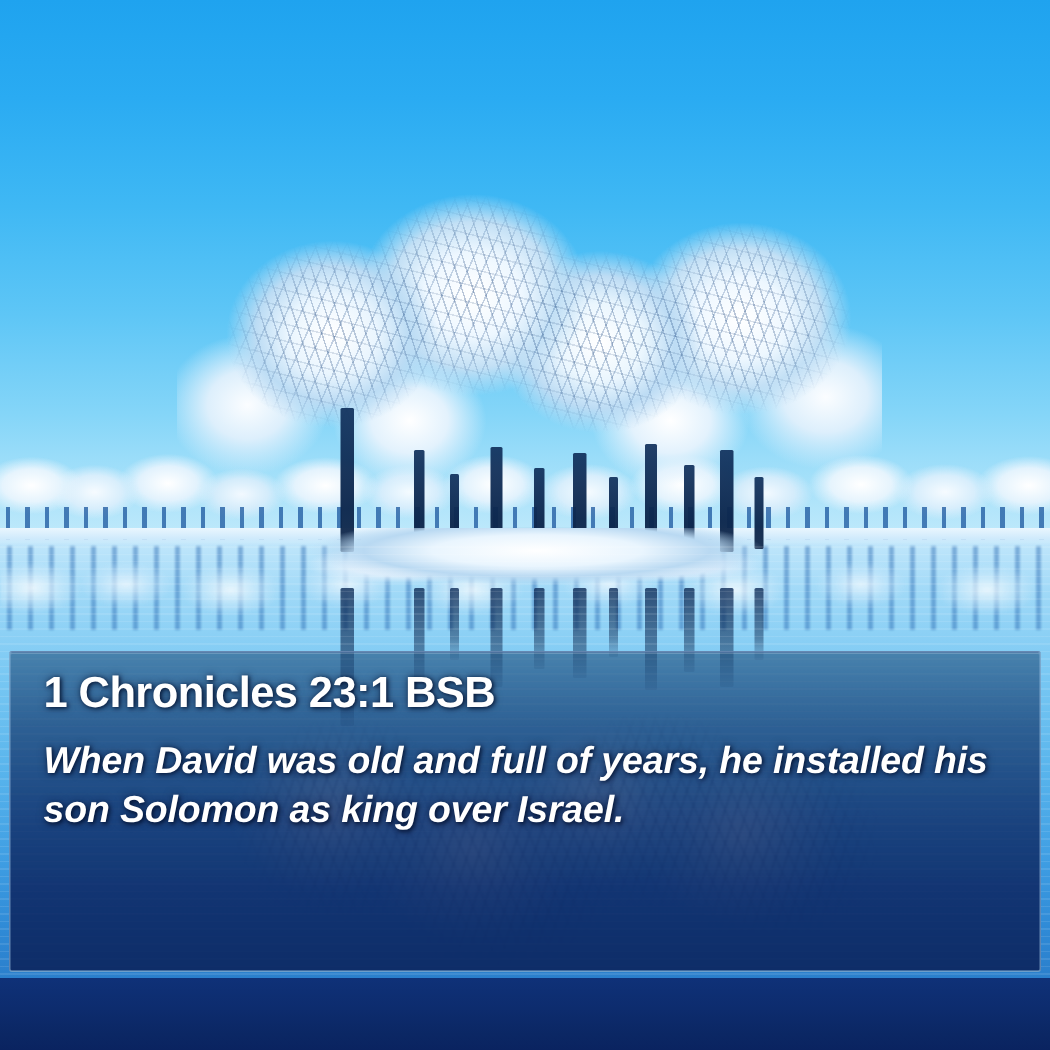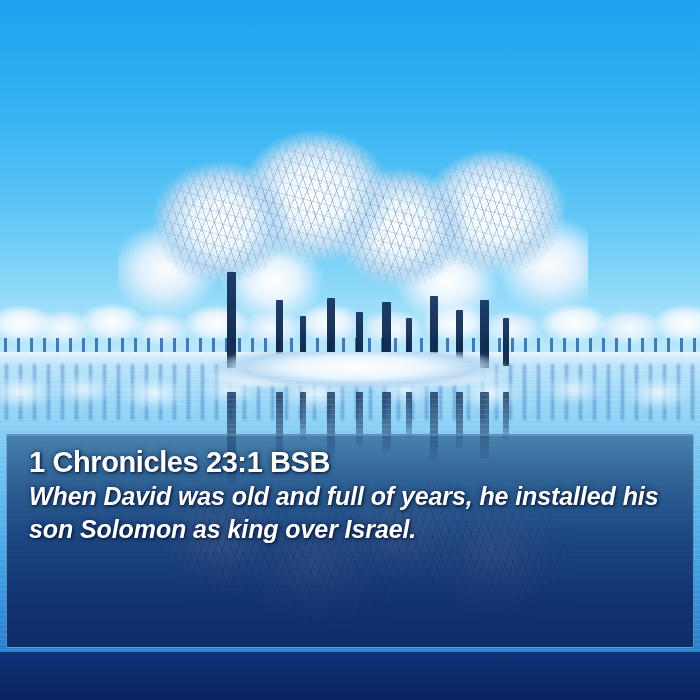--- a/index.html
+++ b/index.html
@@ -221,21 +221,21 @@
     text-shadow:1px 1px 3px rgba(0,12,40,.85), 0 0 6px rgba(0,16,48,.55);
     white-space:nowrap;
   }
   .verse-body {
     font-size:25px;
     font-weight:bold;
     font-style:italic;
     color:#ffffff;
     line-height:1.32;
     letter-spacing:-0.1px;
-    margin-top:1px;
+    margin-top:12px;
     text-shadow:1px 1px 3px rgba(0,12,40,.85), 0 0 6px rgba(0,16,48,.5);
   }
   .attribution {
     font-size:16px;
     font-weight:bold;
     font-style:italic;
     color:#ffffff;
     margin-top:11px;
     letter-spacing:-0.1px;
     text-shadow:1px 1px 3px rgba(0,12,40,.85);

